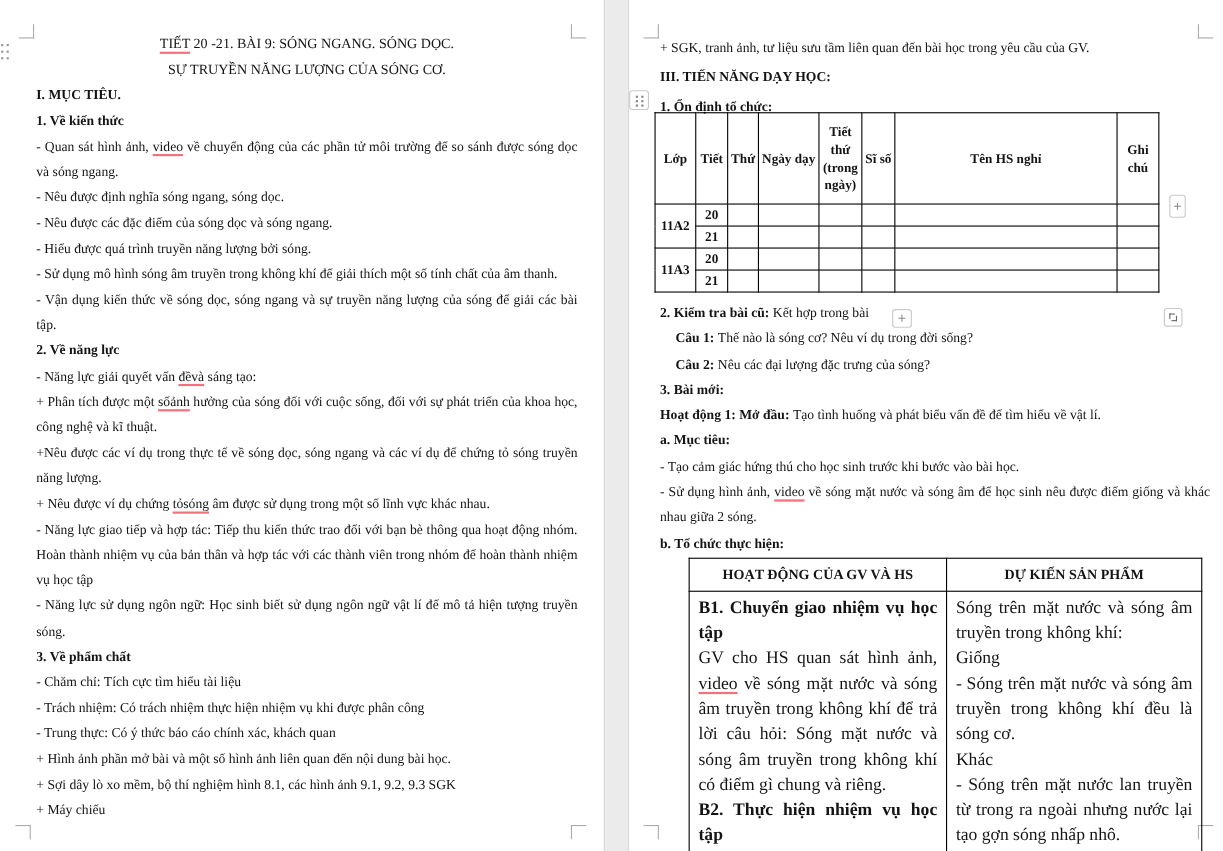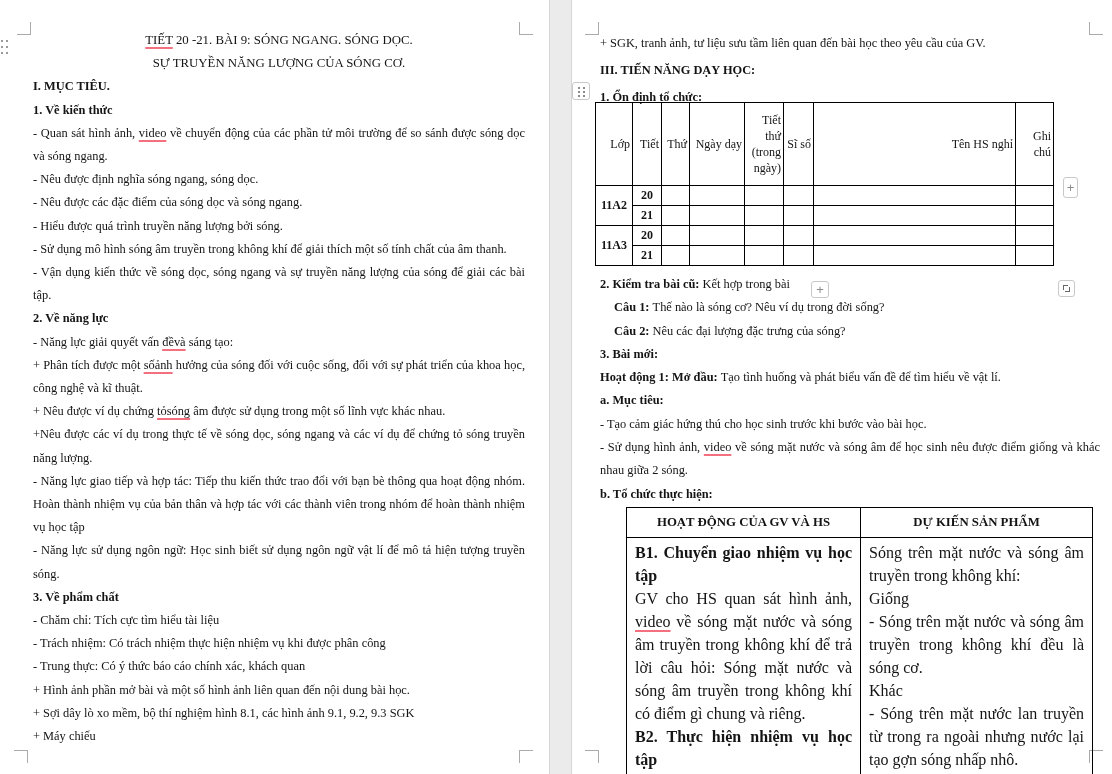--- a/index.html
+++ b/index.html
@@ -37,21 +37,21 @@
     text-decoration-color:var(--spell);
     text-decoration-thickness:2px;
     text-underline-offset:3px;
   }
 
   
   #t1-wrap { position:absolute; left:595px; top:102px; }
   table { border-collapse:collapse; table-layout:fixed; }
   #t1 td, #t1 th { border:1.4px solid #000; overflow:hidden; }
   #t1 th {
-    font-size:12px; font-weight:normal; text-align:right; vertical-align:middle;
+    font-size:12px; font-weight:bold; text-align:center; vertical-align:middle;
     padding:1px 2px; line-height:1.35; word-wrap:break-word;
   }
   #t1 thead tr { height:83px; }
   #t1 tbody tr { height:20px; }
   #t1 td { font-size:12px; font-weight:bold; text-align:center; vertical-align:middle; }
 
   
   #t2-wrap { position:absolute; left:592px; top:507px;margin-left:34px; }
   #t2 td, #t2 th { border:1.4px solid #000; }
   #t2 th { height:27px; font-size:12.8px; font-weight:bold; text-align:center; vertical-align:middle; }
@@ -100,35 +100,35 @@
     <div class="blk h"><span>1. Về kiến thức</span></div>
     <div class="blk p"><span>- Quan sát hình ảnh, </span><span class="sp">video</span><span> về chuyển động của các phần tử môi trường để so sánh được sóng dọc và sóng ngang.</span></div>
     <div class="blk p"><span>- Nêu được định nghĩa sóng ngang, sóng dọc.</span></div>
     <div class="blk p"><span>- Nêu được các đặc điểm của sóng dọc và sóng ngang.</span></div>
     <div class="blk p"><span>- Hiểu được quá trình truyền năng lượng bởi sóng.</span></div>
     <div class="blk p"><span>- Sử dụng mô hình sóng âm truyền trong không khí để giải thích một số tính chất của âm thanh.</span></div>
     <div class="blk p"><span>- Vận dụng kiến thức về sóng dọc, sóng ngang và sự truyền năng lượng của sóng để giải các bài tập.</span></div>
     <div class="blk h"><span>2. Về năng lực</span></div>
     <div class="blk p"><span>- Năng lực giải quyết vấn </span><span class="sp">đềvà</span><span> sáng tạo:</span></div>
     <div class="blk p"><span>+ Phân tích được một </span><span class="sp">sốảnh</span><span> hưởng của sóng đối với cuộc sống, đối với sự phát triển của khoa học, công nghệ và kĩ thuật.</span></div>
+    <div class="blk p"><span>+Nêu được các ví dụ trong thực tế về sóng dọc, sóng ngang và các ví dụ để chứng tỏ sóng truyền năng lượng.</span></div>
     <div class="blk p"><span>+ Nêu được ví dụ chứng </span><span class="sp">tỏsóng</span><span> âm được sử dụng trong một số lĩnh vực khác nhau.</span></div>
-    <div class="blk p"><span>+Nêu được các ví dụ trong thực tế về sóng dọc, sóng ngang và các ví dụ để chứng tỏ sóng truyền năng lượng.</span></div>
     <div class="blk p"><span>- Năng lực giao tiếp và hợp tác: Tiếp thu kiến thức trao đổi với bạn bè thông qua hoạt động nhóm. Hoàn thành nhiệm vụ của bản thân và hợp tác với các thành viên trong nhóm để hoàn thành nhiệm vụ học tập</span></div>
     <div class="blk p"><span>- Năng lực sử dụng ngôn ngữ: Học sinh biết sử dụng ngôn ngữ vật lí để mô tả hiện tượng truyền sóng.</span></div>
     <div class="blk h"><span>3. Về phẩm chất</span></div>
     <div class="blk p"><span>- Chăm chỉ: Tích cực tìm hiểu tài liệu</span></div>
     <div class="blk p"><span>- Trách nhiệm: Có trách nhiệm thực hiện nhiệm vụ khi được phân công</span></div>
     <div class="blk p"><span>- Trung thực: Có ý thức báo cáo chính xác, khách quan</span></div>
     <div class="blk p"><span>+ Hình ảnh phần mở bài và một số hình ảnh liên quan đến nội dung bài học.</span></div>
     <div class="blk p"><span>+ Sợi dây lò xo mềm, bộ thí nghiệm hình 8.1, các hình ảnh 9.1, 9.2, 9.3 SGK</span></div>
     <div class="blk p"><span>+ Máy chiếu</span></div>
   </div>
 
 <div id="p2-top" class="flow">
-    <div class="blk p"><span>+ SGK, tranh ảnh, tư liệu sưu tầm liên quan đến bài học theo yêu cầu của GV.</span></div>
+    <div class="blk p"><span>+ SGK, tranh ảnh, tư liệu sưu tầm liên quan đến bài học trong yêu cầu của GV.</span></div>
     <div class="blk h"><span>III. TIẾN NĂNG DẠY HỌC:</span></div>
     <div class="blk h"><span>1. Ổn định tổ chức:</span></div>
   </div>
 
 <div id="t1-wrap">
   <table id="t1">
       <colgroup>
         <col style="width: 37px;">
         <col style="width: 29px;">
         <col style="width: 28px;">

